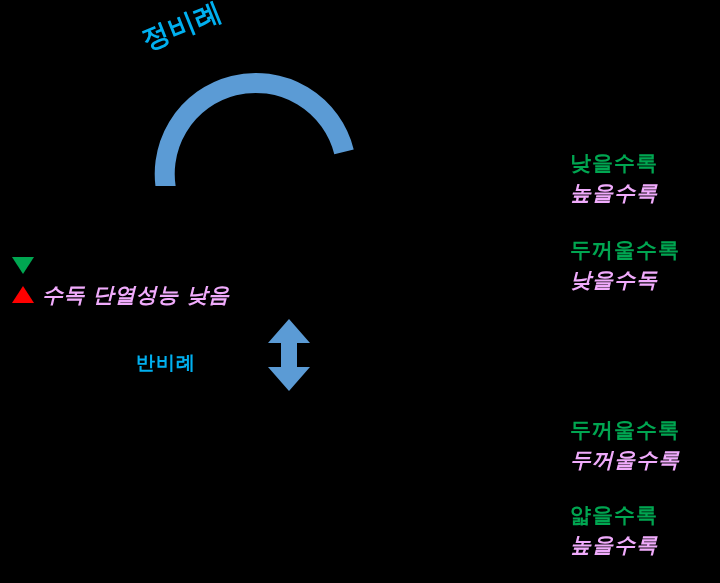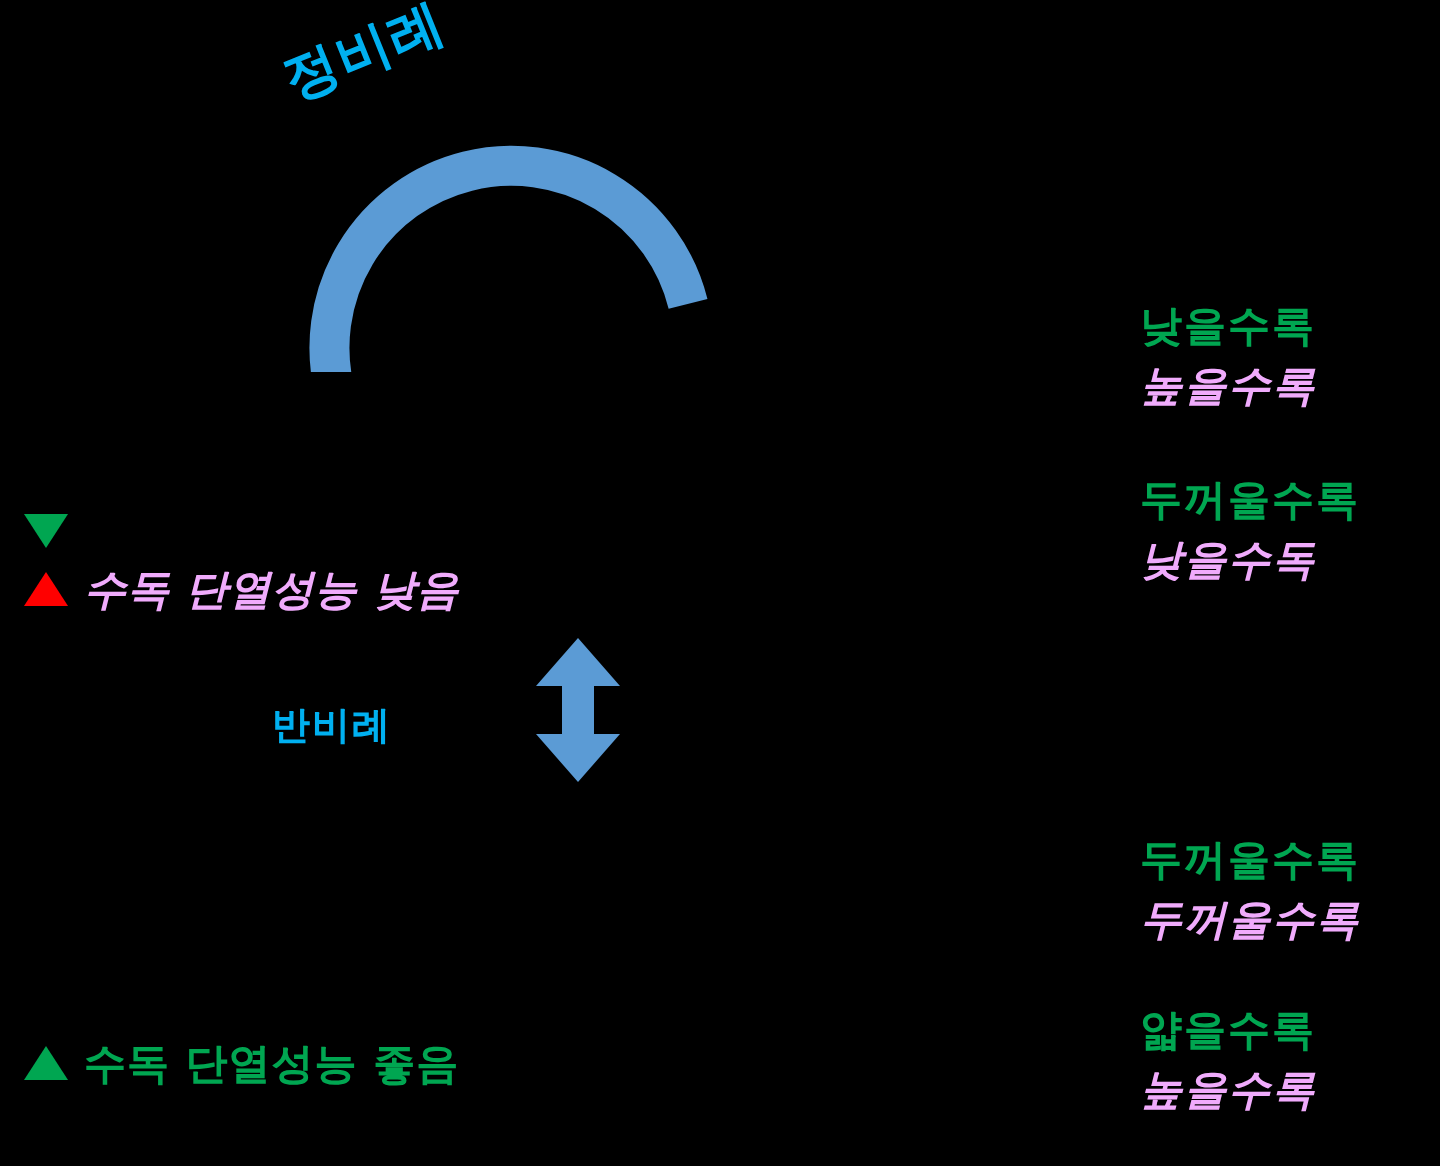--- a/index.html
+++ b/index.html
@@ -130,24 +130,20 @@
     <div class="legend-row">
       <span class="tri tri-down-green"></span>
     </div>
     <div class="legend-row">
       <span class="tri tri-up-red"></span>
       <span class="legend-label red">수독 단열성능 낮음</span>
     </div>
   </div>
 
   <div class="legend-block" style="top:517px;">
-    <div class="legend-row">
-      <span class="tri tri-up-green"></span>
-      <span class="legend-label green">수독 단열성능 좋음</span>
-    </div>
   </div>
 
   <div class="right-block" style="top:148px;">
     <div class="right-line green">낮을수록</div>
     <div class="right-line red">높을수록</div>
   </div>
 
   <div class="right-block" style="top:235px;">
     <div class="right-line green">두꺼울수록</div>
     <div class="right-line red">낮을수독</div>

